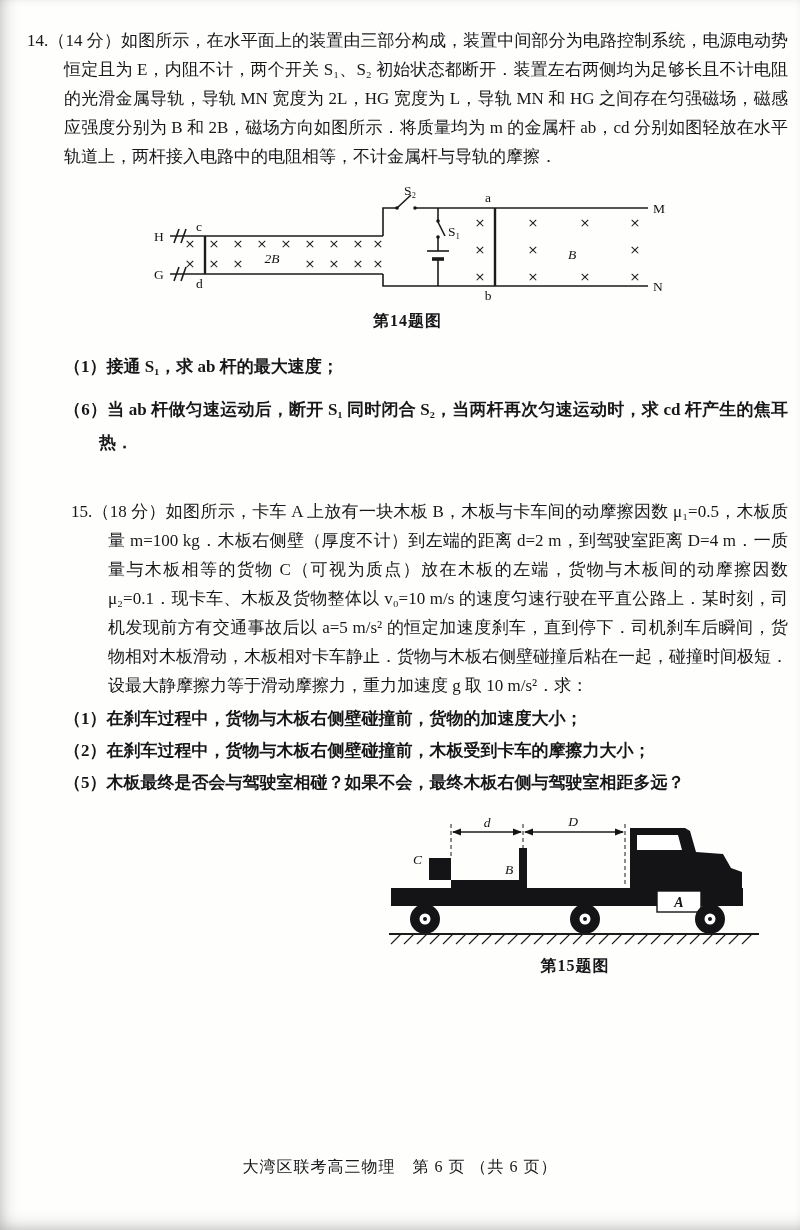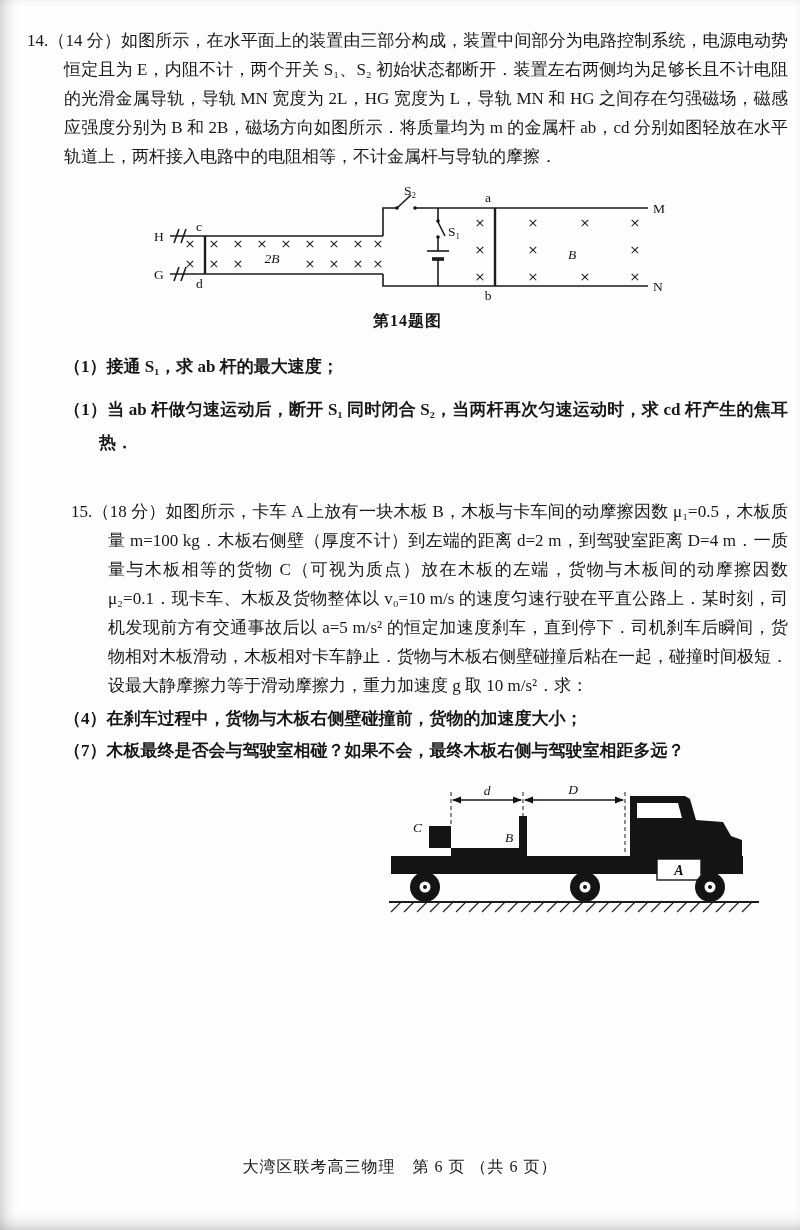--- a/index.html
+++ b/index.html
@@ -134,29 +134,30 @@
         <text class="fig-label" x="505" y="30">M</text>
         <text class="fig-label" x="505" y="108">N</text>
         <text class="fig-label it mid" x="124" y="80">2B</text>
         <text class="fig-label it mid" x="424" y="76">B</text>
       </svg>
       <figcaption>第14题图</figcaption>
     </figure>
 
     <div class="parts14">
       <p class="part">（1）接通 S₁，求 ab 杆的最大速度；</p>
-      <p class="part">（1）当 ab 杆做匀速运动后，断开 S₁ 同时闭合 S₂，当两杆再次匀速运动时，求 cd 杆产生的焦耳热．</p>
+      <p class="part">（6）当 ab 杆做匀速运动后，断开 S₁ 同时闭合 S₂，当两杆再次匀速运动时，求 cd 杆产生的焦耳热．</p>
     </div>
 
     <div class="p15">
       <p class="problem second"><span>15.（18 分）</span><span>如图所示，卡车 A 上放有一块木板 B，木板与卡车间的动摩擦因数 μ₁=0.5，木板质量 m=100 kg．木板右侧壁（厚度不计）到左端的距离 d=2 m，到驾驶室距离 D=4 m．一质量与木板相等的货物 C（可视为质点）放在木板的左端，货物与木板间的动摩擦因数 μ₂=0.1．现卡车、木板及货物整体以 v₀=10 m/s 的速度匀速行驶在平直公路上．某时刻，司机发现前方有交通事故后以 a=5 m/s² 的恒定加速度刹车，直到停下．司机刹车后瞬间，货物相对木板滑动，木板相对卡车静止．货物与木板右侧壁碰撞后粘在一起，碰撞时间极短．设最大静摩擦力等于滑动摩擦力，重力加速度 g 取 10 m/s²．求：</span></p>
 
       <div class="parts15">
-        <p class="part">（4）在刹车过程中，货物与木板右侧壁碰撞前，货物的加速度大小；</p>
-        <p class="part">（7）木板最终是否会与驾驶室相碰？如果不会，最终木板右侧与驾驶室相距多远？</p>
+        <p class="part">（1）在刹车过程中，货物与木板右侧壁碰撞前，货物的加速度大小；</p>
+        <p class="part">（2）在刹车过程中，货物与木板右侧壁碰撞前，木板受到卡车的摩擦力大小；</p>
+        <p class="part">（5）木板最终是否会与驾驶室相碰？如果不会，最终木板右侧与驾驶室相距多远？</p>
       </div>
 
       <figure class="fig fig15">
         <svg width="380" height="140" viewBox="0 0 380 140">
 
           <g class="dashline">
             <line x1="66" y1="12" x2="66" y2="46"></line>
             <line x1="138" y1="12" x2="138" y2="36"></line>
             <line x1="240" y1="12" x2="240" y2="75"></line>
           </g>
@@ -224,19 +225,20 @@
               <line x1="276" y1="122" x2="266" y2="132" class="hatch"></line>
               <line x1="289" y1="122" x2="279" y2="132" class="hatch"></line>
               <line x1="302" y1="122" x2="292" y2="132" class="hatch"></line>
               <line x1="315" y1="122" x2="305" y2="132" class="hatch"></line>
               <line x1="328" y1="122" x2="318" y2="132" class="hatch"></line>
               <line x1="341" y1="122" x2="331" y2="132" class="hatch"></line>
               <line x1="354" y1="122" x2="344" y2="132" class="hatch"></line>
               <line x1="367" y1="122" x2="357" y2="132" class="hatch"></line>
             </g>
         </svg>
+        <figcaption>第15题图</figcaption>
       </figure>
     </div>
 
   </div>
 
   <div class="footer">大湾区联考高三物理　第 6 页 （共 6 页）</div>
 </div>
 
 </body></html>

